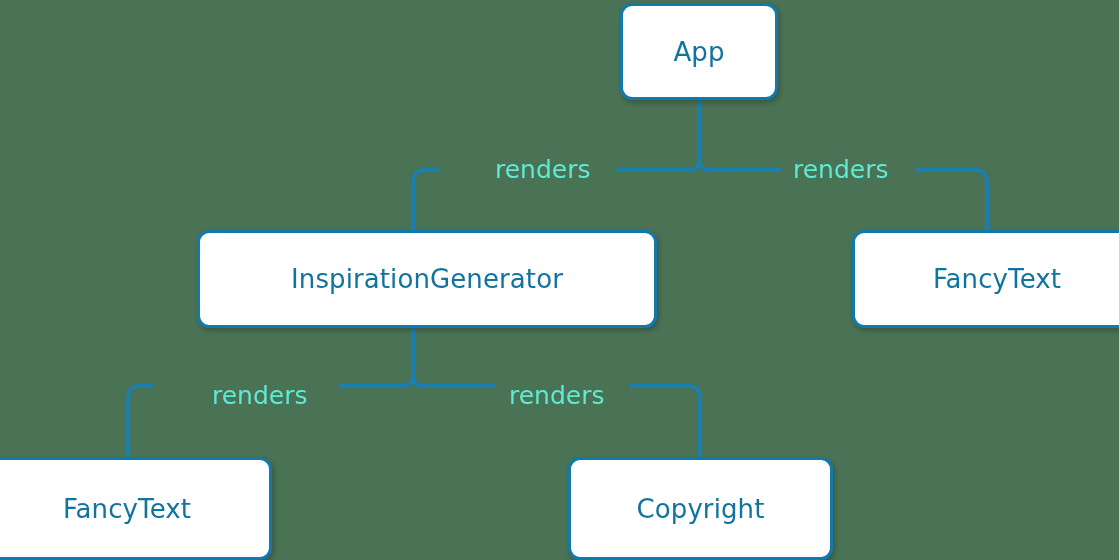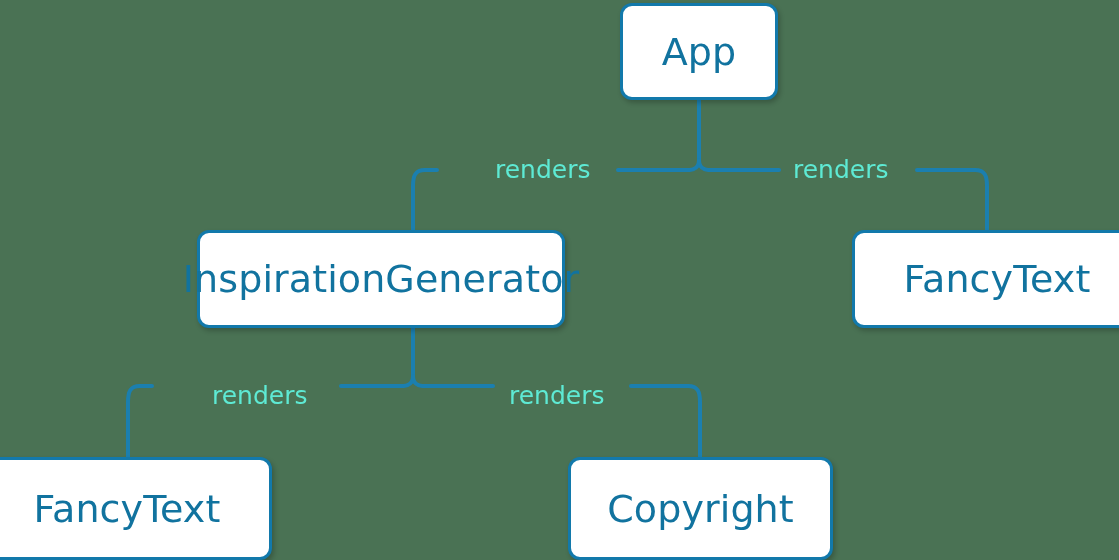--- a/index.html
+++ b/index.html
@@ -32,21 +32,21 @@
     border: 3px solid #1279ab;
     border-radius: 12px;
     display: flex;
     align-items: center;
     justify-content: center;
     box-shadow: 2px 3px 5px rgba(0,0,0,0.22);
     z-index: 3;
   }
   .node-label {
     color: #11739f;
-    font-size: 38px;
+    font-size: 26px;
     line-height: 1;
     letter-spacing: 0.1px;
     white-space: nowrap;
   }
   .edge-label {
     position: absolute;
     color: #5eead4;
     font-size: 25px;
     line-height: 1;
     white-space: nowrap;
@@ -85,21 +85,21 @@
   <div class="edge-label" style="left:793px; top:157px;">renders</div>
 
   <div class="edge-label" style="left:212px; top:383px;">renders</div>
 
   <div class="edge-label" style="left:509px; top:383px;">renders</div>
 
   <div class="node" style="left:620px; top:3px; width:158px; height:97px;">
     <span class="node-label">App</span>
   </div>
 
-  <div class="node" style="left:197px; top:230px; width:368px; height:98px;">
+  <div class="node" style="left:197px; top:230px; width:460px; height:98px;">
     <span class="node-label">InspirationGenerator</span>
   </div>
 
   <div class="node" style="left:852px; top:230px; width:290px; height:98px;">
     <span class="node-label">FancyText</span>
   </div>
 
   <div class="node" style="left:-18px; top:457px; width:290px; height:103px;">
     <span class="node-label">FancyText</span>
   </div>

